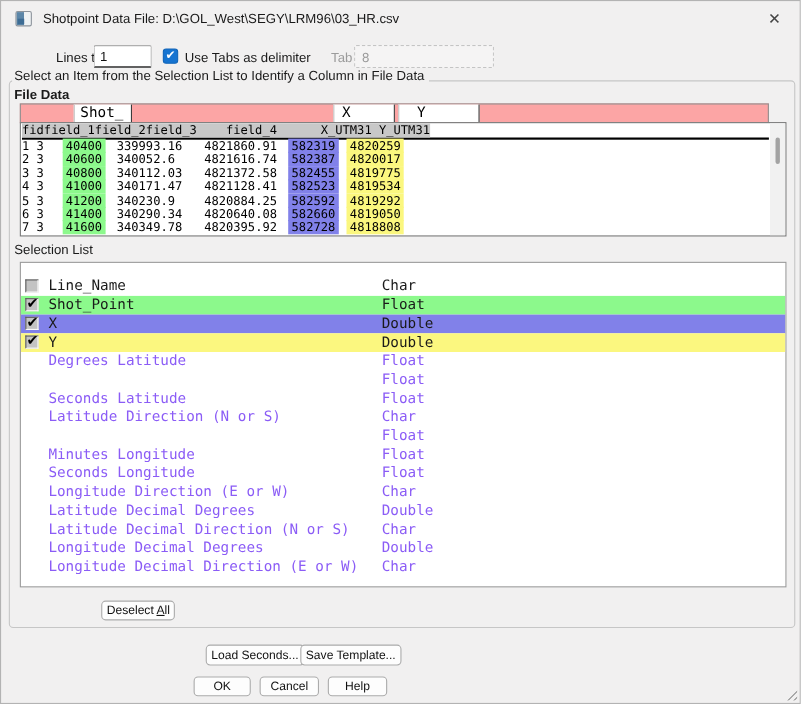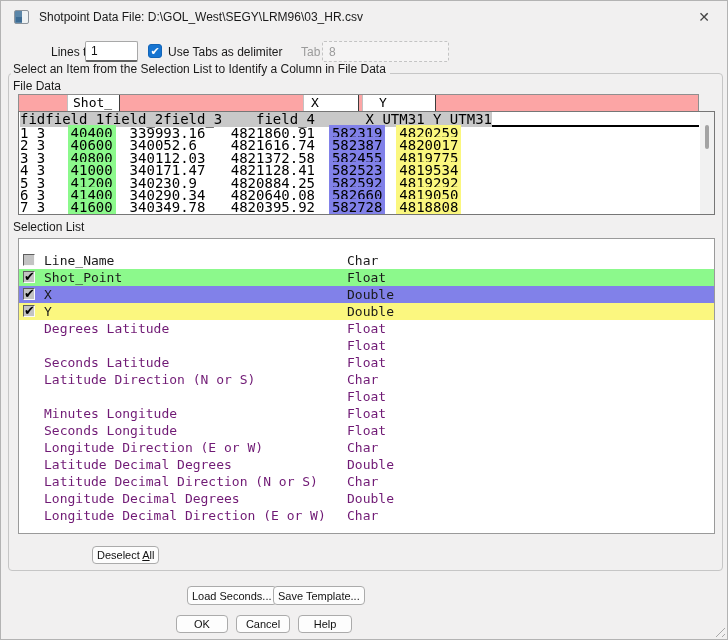--- a/index.html
+++ b/index.html
@@ -53,21 +53,21 @@
   }
   
   .groupbox {
     position:absolute; left:7px; top:72px; width:715px; height:498px;
     border:1px solid #c6c6c6; border-radius:4px;
   }
   .group-label {
     position:absolute; left:10px; top:61px; background:#f1f0f0; padding:0 4px 0 2px;
     white-space:nowrap; z-index:2;
   }
-  .filedata-label { left:12px; top:78px; }
+  .filedata-label { left:12px; top:78px;font-weight:bold; }
   .selection-label { left:12px; top:219px; }
   
   .band {
     position:absolute; left:17px; top:93px; width:681px; height:18px;
     background:#fca5a5; border:1px solid #8f8f8f; z-index:1;
     font-family:"DejaVu Sans Mono", monospace; font-size:13px; line-height:16px;
   }
   .band-cell {
     position:absolute; top:0; height:16px; background:#fff;
     border-left:1px solid #c2c2c2; border-right:1px solid #3c3c3c;
@@ -76,21 +76,21 @@
   .band-cell.shot { left:48px; width:53px; padding-left:5px; }
   .band-cell.xcol { left:284px; width:56px; padding-left:7px; }
   .band-cell.ycol { left:343px; width:74px; padding-left:16px; }
   
   .fd-area {
     position:absolute; left:17px; top:110px; width:697px; height:104px;
     background:#fff; border:1px solid #767676; z-index:1; overflow:hidden;
   }
   .fd-content {
     position:absolute; left:1px; top:1px; right:15px;
-    font-family:"DejaVu Sans Mono", monospace; font-size:14px; line-height:12.4px;
+    font-family:"DejaVu Sans Mono", monospace; font-size:11px; line-height:12.4px;
     white-space:pre; color:#000;
   }
   .fd-header-line { border-bottom:2px solid #000; height:14px; }
   .fd-header-line > span { background:#c8c8c8; }
   .fd-row { height:12.4px; }
   .hl { padding:0 3px; margin:0 -3px; }
   .hl-green  { background:#8cf98c; }
   .hl-blue   { background:#8181e9; }
   .hl-yellow { background:#fbf77f; }
   .vscroll {
@@ -103,21 +103,21 @@
   
   .sel-list {
     position:absolute; left:17px; top:237px; width:697px; height:296px;
     background:#fff; border:1px solid #9a9a9a; z-index:1; overflow:hidden;
     font-family:"DejaVu Sans Mono", monospace; font-size:13px;
   }
   .sel-row { position:relative; height:17px; line-height:17px; margin-top:0; }
   .sel-row:first-child { margin-top:13px; }
   .sel-row .name { position:absolute; left:25px; white-space:pre; }
   .sel-row .type { position:absolute; left:328px; white-space:pre; }
-  .sel-row.disabled { color:#701a75; }
+  .sel-row.disabled { color:#8b5cf6; }
   .cb {
     position:absolute; left:4px; top:2px; width:12px; height:12px;
     background:#c3c3c3;
     border-top:1px solid #5e5e5e; border-left:1px solid #5e5e5e;
     border-bottom:1px solid #fafafa; border-right:1px solid #fafafa;
   }
   .cb .mark {
     position:absolute; left:0px; top:-4px; font-size:13px; font-weight:bold; color:#000;
     font-family:"DejaVu Sans", sans-serif;
   }

